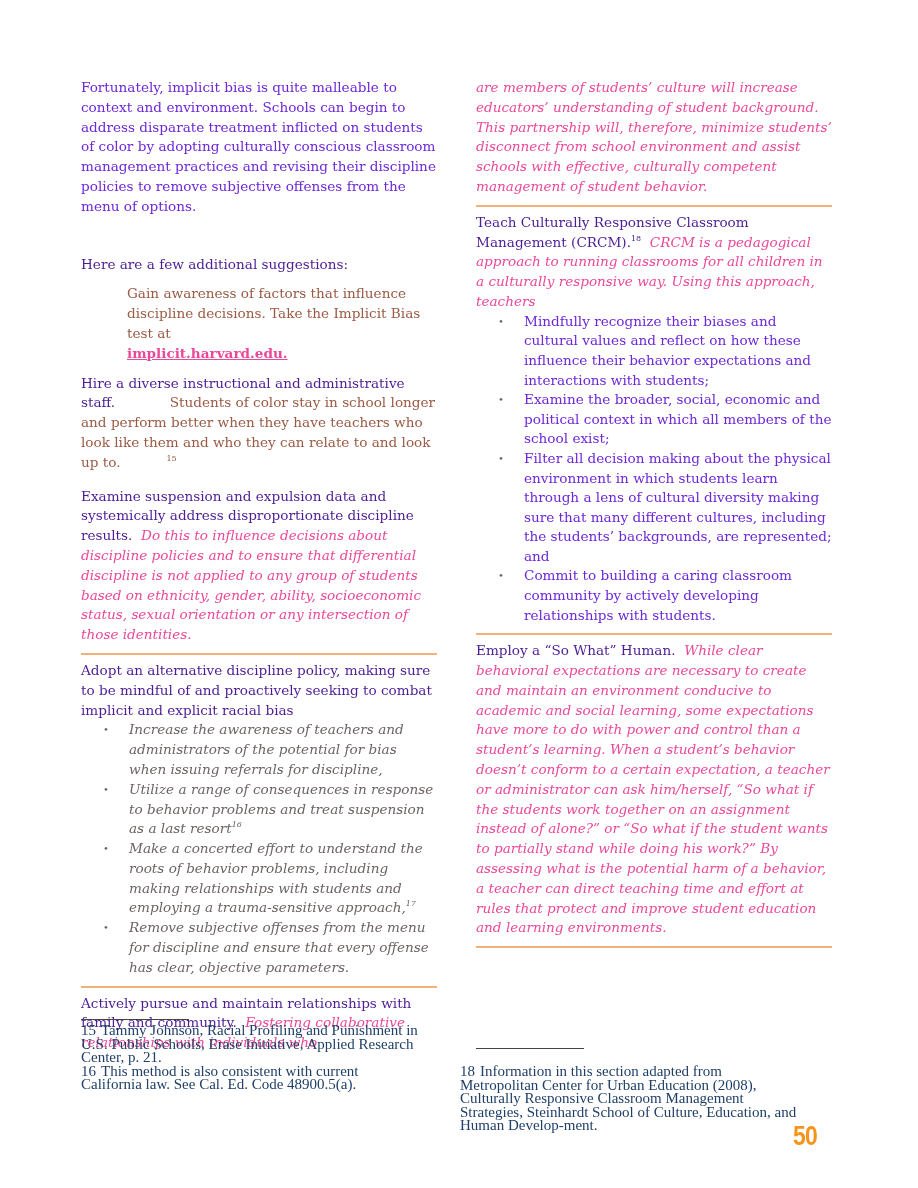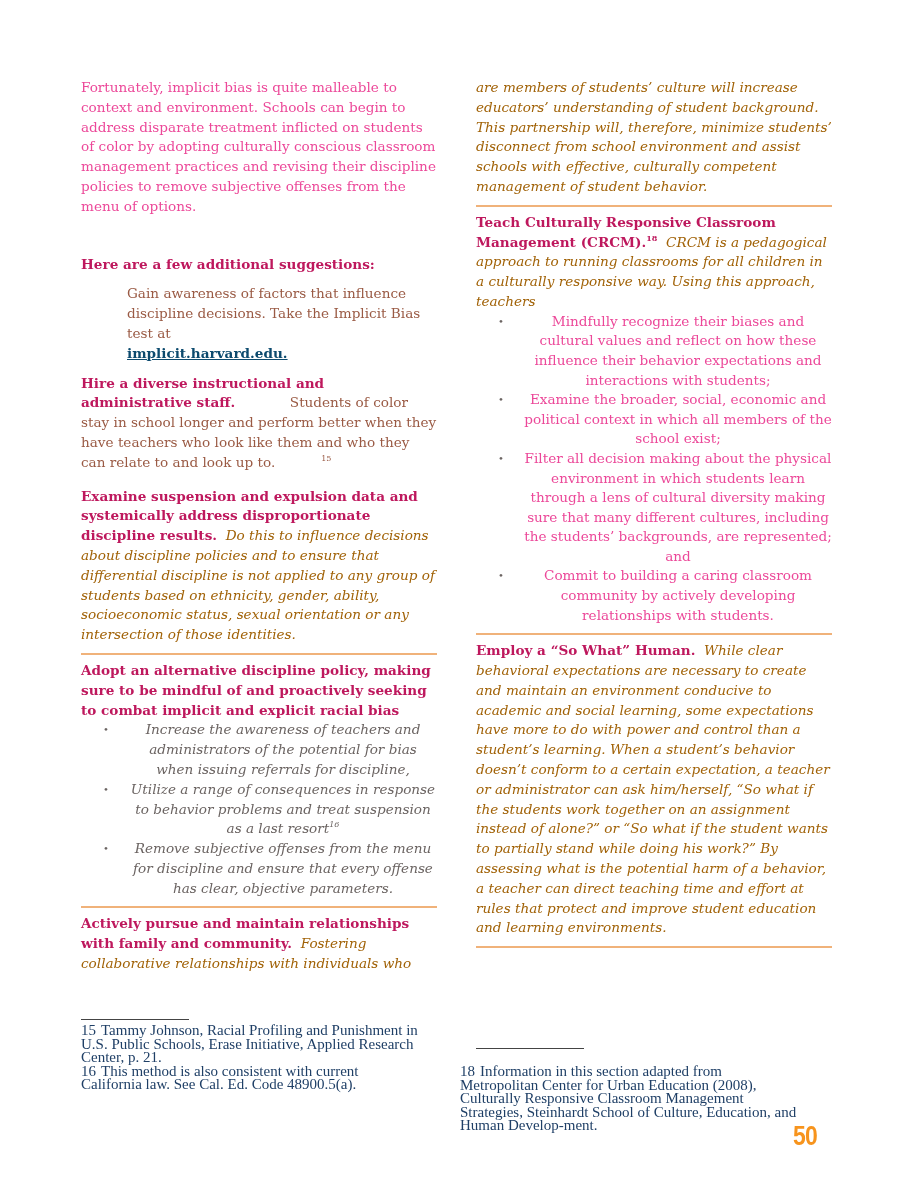--- a/index.html
+++ b/index.html
@@ -1,30 +1,30 @@
 <!DOCTYPE html>
 <html><head>
 <meta charset="utf-8">
 <style>
   html, body { margin: 0; padding: 0; background: #ffffff; }
   body { width: 918px; height: 1188px; position: relative; overflow: hidden; }
   .col { position: absolute; top: 78px; width: 356px; font-family: "DejaVu Serif", serif; font-size: 13.6px; line-height: 19.8px; }
   .col-left { left: 81px; }
   .col-right { left: 476px; }
   p { margin: 0; }
-  .body-gray { color: #ec4899; }
+  .body-gray { color: #6d28d9; }
   .body-brown { color: #9a5a44; margin-left: 46px; }
-  .heading { color: #be185d; font-weight: bold; }
-  .ital { font-style: italic; color: #a16207; }
+  .heading { color: #4c1d95; font-weight: normal; }
+  .ital { font-style: italic; color: #ec4899; }
   .ital-gray { font-style: italic; color: #6b6462; }
-  .link { color: #0c4a6e; font-weight: bold; text-decoration: underline; }
+  .link { color: #ec4899; font-weight: bold; text-decoration: underline; }
   sup { font-size: 8px; line-height: 0; vertical-align: super; }
   .rule { height: 0; border-top: 2px solid #f0b27a; margin: 8px 0 6px 0; }
   ul.bullets { list-style: none; margin: 0; padding: 0 0 0 48px; }
-  ul.bullets li { position: relative; text-align: center; }
+  ul.bullets li { position: relative; }
   ul.bullets li::before { content: "•"; position: absolute; left: -26px; font-size: 10px; color: #6b6462; }
   .gap-s { height: 10px; }
   .gap-m { height: 20px; }
   .fn-rule { position: absolute; width: 108px; border-top: 1px solid #444; }
   .footnotes { position: absolute; width: 340px; font-family: Liberation Serif, serif; font-size: 15px; line-height: 13.5px; color: #2a5f86; }
   .footnotes .fn { color: #1f3f66; }
   .fn-num { display: inline-block; width: 20px; }
   .page-num { position: absolute; left: 793px; top: 1120px; font-family: "Liberation Sans", sans-serif; font-weight: bold; font-size: 28px; color: #f7941d; letter-spacing: -1px; transform: scaleX(0.82); transform-origin: left; }
 </style>
 </head>
@@ -49,20 +49,21 @@
   <div style="height:4px"></div>
   <p>
     <span class="heading">Examine suspension and expulsion data and systemically address disproportionate discipline results.</span>&nbsp;
     <span class="ital">Do this to influence decisions about discipline policies and to ensure that differential discipline is not applied to any group of students based on ethnicity, gender, ability, socioeconomic status, sexual orientation or any intersection of those identities.</span>
   </p>
   <div class="rule"></div>
   <p class="heading">Adopt an alternative discipline policy, making sure to be mindful of and proactively seeking to combat implicit and explicit racial bias</p>
   <ul class="bullets ital-gray">
     <li><span>Increase the awareness of teachers and administrators of the potential for bias when issuing referrals for discipline,</span></li>
     <li><span>Utilize a range of consequences in response to behavior problems and treat suspension as a last resort</span><sup>16</sup></li>
+    <li><span>Make a concerted effort to understand the roots of behavior problems, including making relationships with students and employing a trauma-sensitive approach,</span><sup>17</sup></li>
     <li><span>Remove subjective offenses from the menu for discipline and ensure that every offense has clear, objective parameters.</span></li>
   </ul>
   <div class="rule"></div>
   <p>
     <span class="heading">Actively pursue and maintain relationships with family and community.</span>&nbsp;
     <span class="ital">Fostering collaborative relationships with individuals who</span>
   </p>
 </div>
 
 <div class="col col-right">

